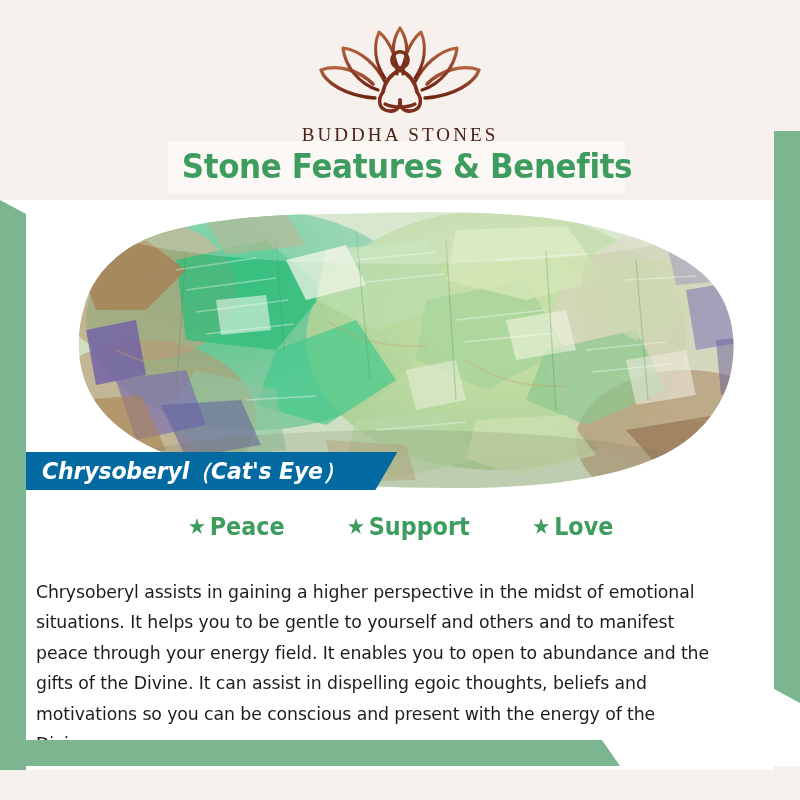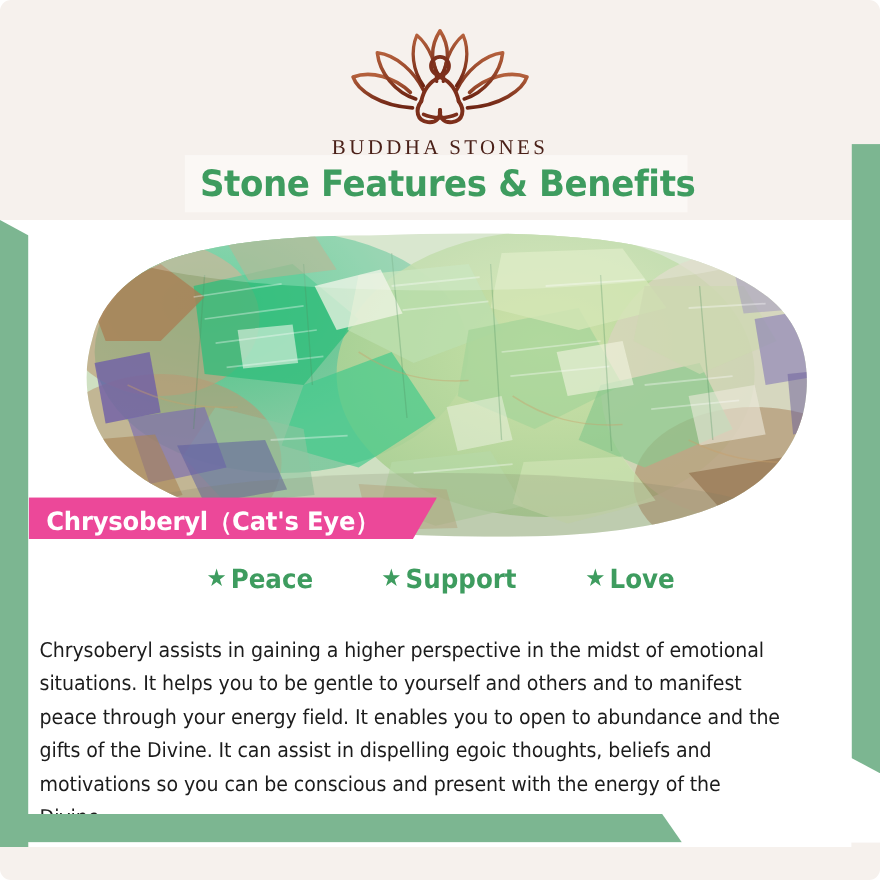--- a/index.html
+++ b/index.html
@@ -10,21 +10,20 @@
   body {
     font-family: "Liberation Sans", sans-serif;
   }
 
   .poster {
     position: relative;
     width: 800px;
     height: 800px;
     overflow: hidden;
     background: #ffffff;
-    border-radius: 10px;
   }
 
   
   .cream-top {
     position: absolute;
     left: 0; top: 0;
     width: 800px; height: 200px;
     background: #f6f1ed;
   }
   .cream-bottom {
@@ -123,24 +122,25 @@
     background: #ffffff;
   }
   .photo svg { display: block; }
 
   
   .name-banner {
     position: absolute;
     left: 26px; top: 452px;
     height: 38px;
     padding: 0 40px 0 16px;
-    background: #ec4899;
+    background: #0369a1;
     clip-path: polygon(0 0, 100% 0, calc(100% - 22px) 100%, 0 100%);
     display: flex;
-    align-items: flex-end;
+    align-items: center;
+    font-style: italic;
   }
   .name-text {
     font-family: "DejaVu Sans", sans-serif;
     font-weight: bold;
     font-size: 23px;
     color: #ffffff;
     letter-spacing: -0.2px;
     white-space: nowrap;
     transform: scaleX(0.96);
     transform-origin: left center;

